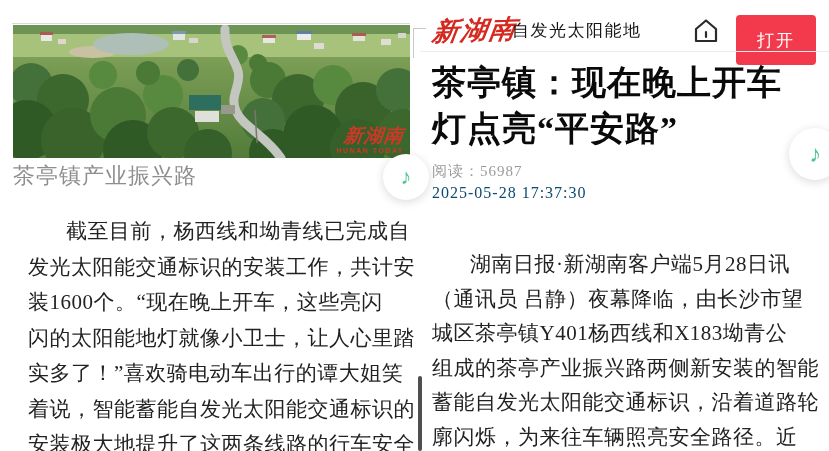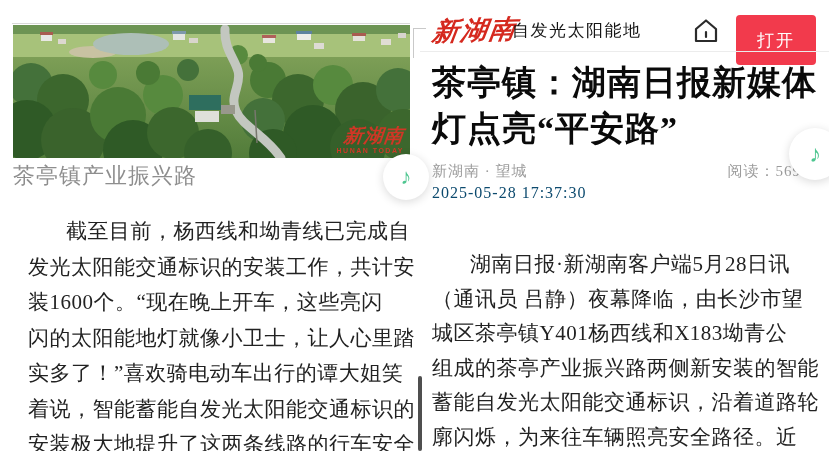--- a/index.html
+++ b/index.html
@@ -143,26 +143,25 @@
       <path d="M3,12 L13,3.5 L23,12 L23,24 L3,24 Z" fill="none" stroke="#2b2b2b" stroke-width="2.2" stroke-linejoin="round"></path>
       <line x1="13" y1="15" x2="13" y2="20" stroke="#2b2b2b" stroke-width="2.2" stroke-linecap="round"></line>
     </svg>
   </button>
 
   <button class="open-btn">打开</button>
 
   <div class="header-divider"></div>
 
   <h1 class="title">
-    <span>茶亭镇：湖南日报新媒体</span>
+    <span>茶亭镇：现在晚上开车</span>
     <span>灯点亮“平安路”</span>
   </h1>
 
   <div class="meta-row">
-    <span>新湖南 · 望城</span>
     <span><span>阅读：</span><span>56987</span></span>
   </div>
   <div class="timestamp">2025-05-28 17:37:30</div>
 
   <div class="body-right">
     <div class="t-line indent">湖南日报·新湖南客户端5月28日讯</div>
     <div class="t-line">（通讯员  吕静）夜幕降临，由长沙市望</div>
     <div class="t-line">城区茶亭镇Y401杨西线和X183坳青公</div>
     <div class="t-line">组成的茶亭产业振兴路两侧新安装的智能</div>
     <div class="t-line">蓄能自发光太阳能交通标识，沿着道路轮</div>

